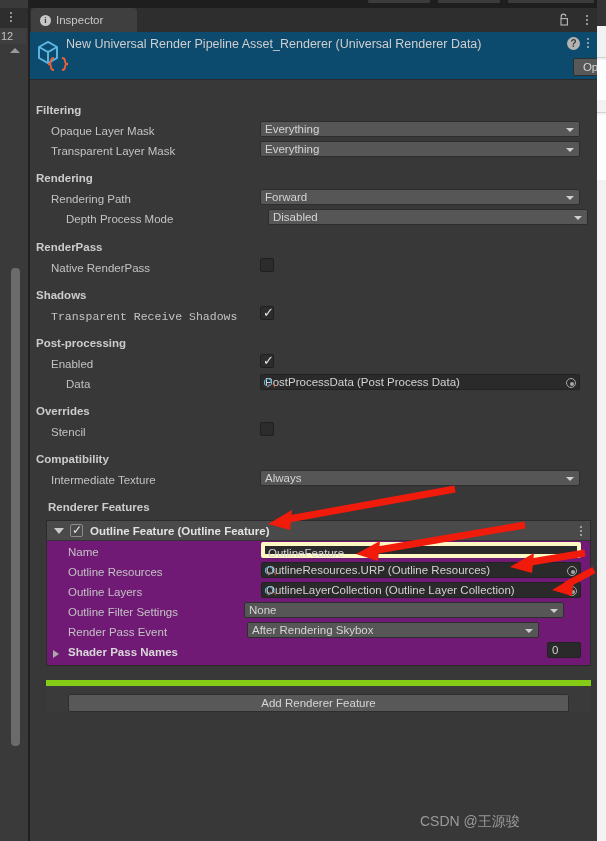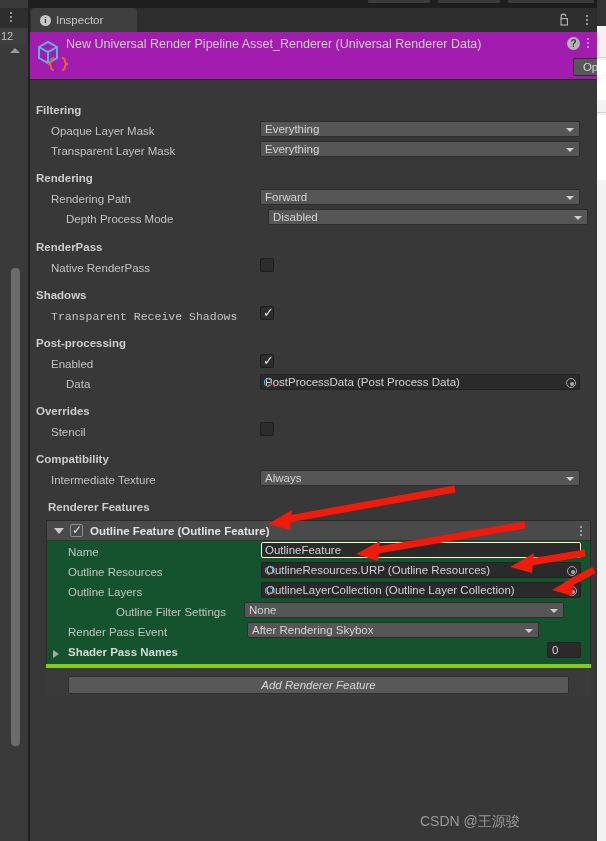--- a/index.html
+++ b/index.html
@@ -48,21 +48,21 @@
   .tab-label { color: #c8c8c8; font-size: 11.5px; }
   .info-icon { width: 11px; height: 11px; border-radius: 50%; background: #c8c8c8;
                color: #3f3f3f; font-size: 8.5px; font-weight: bold; line-height: 11px;
                text-align: center; font-family: "Liberation Serif", serif; }
   .lock-icon { position: absolute; right: 27px; top: 5px; width: 11px; height: 13px; }
   .kebab { display: flex; flex-direction: column; align-items: center; gap: 2px; }
   .kebab i { width: 2px; height: 2px; background: #b9b9b9; border-radius: 50%; display: block; }
   .tab-kebab { position: absolute; right: 9px; top: 7px; }
 
   
-  .objhead { position: absolute; left: 0; top: 24px; width: 567px; height: 48px; background: #a21caf;
+  .objhead { position: absolute; left: 0; top: 24px; width: 567px; height: 48px; background: #0c4a6e;
              border-bottom: 1px solid #2a2a2a; }
   .obj-icon { position: absolute; left: 4px; top: 6px; width: 34px; height: 36px; }
   .obj-title { position: absolute; left: 36px; top: 5px; width: 500px; color: #cfcfcf; font-size: 12.5px; }
   .help-icon { position: absolute; left: 537px; top: 5px; width: 13px; height: 13px; border-radius: 50%;
                background: #b4b4b4; color: #3c3c3c; font-size: 10px; font-weight: bold; line-height: 13px;
                text-align: center; }
   .head-kebab { position: absolute; left: 557px; top: 6px; }
   .open-btn { position: absolute; left: 543px; top: 26px; width: 48px; height: 18px; background: #585858;
               border: 1px solid #2e2e2e; border-radius: 2px; color: #d6d6d6; font-size: 11.5px;
               line-height: 16px; text-align: center; }
@@ -85,47 +85,47 @@
               color: #e6e6e6; font-size: 13px; line-height: 18px; }
 
   .objfield { position: absolute; height: 16px; background: #2a2a2a; border: 1px solid #222222;
               border-radius: 2px; color: #d2d2d2; font-size: 11.5px; line-height: 14px; padding-left: 4px; }
   .of-icon { position: absolute; left: 2px; top: 2px; width: 12px; height: 12px; }
   .of-target { position: absolute; right: 3px; top: 3px; width: 10px; height: 10px; border-radius: 50%;
                border: 1px solid #a8a8a8; }
   .of-target::after { content: ""; position: absolute; left: 3px; top: 3px; width: 4px; height: 4px;
                border-radius: 50%; background: #a8a8a8; }
 
-  .textfield { position: absolute; height: 16px; background: #2a2a2a; border: 1px solid #fef9c3;
+  .textfield { position: absolute; height: 16px; background: #2a2a2a; border: 4px solid #fef9c3;
                border-radius: 2px; color: #d2d2d2; font-size: 11.5px; line-height: 14px; padding-left: 3px; }
 
   
   .rf-block { position: absolute; left: 16px; top: 440px; width: 545px; background: #404040;
               border: 1px solid #2b2b2b; }
   .rf-header { position: relative; height: 20px; background: #4a4a4a; border-bottom: 1px solid #333333;
                display: flex; align-items: center; }
   .rf-fold { width: 0; height: 0; margin-left: 7px; border-left: 5px solid transparent;
              border-right: 5px solid transparent; border-top: 6px solid #c9c9c9; }
   .rf-check { position: relative; width: 13px; height: 13px; background: #4a4a4a; border: 1px solid #8d8d8d;
               border-radius: 2px; margin-left: 6px; }
   .rf-check::after { content: "\2713"; position: absolute; left: 1px; top: -4px; color: #e8e8e8;
               font-size: 12px; line-height: 18px; }
   .rf-title { color: #e2e2e2; font-size: 11.5px; font-weight: bold; margin-left: 7px; }
   .rf-kebab { position: absolute; right: 8px; top: 5px; }
-  .rf-rows { position: relative; height: 124px; background: #14532d; }
+  .rf-rows { position: relative; height: 124px; background: #701a75; }
   .rf-label { position: absolute; left: 21px; color: #c3c3c3; font-size: 11.5px; }
   .rf-foldarrow { position: absolute; left: 6px; width: 0; height: 0;
              border-top: 4.5px solid transparent; border-bottom: 4.5px solid transparent;
              border-left: 6px solid #a9a9a9; }
 
   .numfield { position: absolute; height: 16px; background: #2a2a2a; border: 1px solid #222222;
               border-radius: 2px; color: #d2d2d2; font-size: 11.5px; line-height: 14px; padding-left: 4px; }
 
-  .addbtn-area { position: absolute; left: 16px; top: 584px; width: 545px; height: 32px;
-                 background: #3a3a3a; border-top: 4px solid #84cc16; font-style: italic; }
+  .addbtn-area { position: absolute; left: 16px; top: 600px; width: 545px; height: 32px;
+                 background: #3a3a3a; border-top: 6px solid #84cc16; }
   .addbtn { position: absolute; left: 22px; top: 8px; width: 501px; height: 18px; background: #585858;
             border: 1px solid #2e2e2e; border-radius: 2px; color: #d6d6d6; font-size: 11.5px;
             line-height: 16px; text-align: center; }
 
   .watermark { position: absolute; left: 420px; top: 813px; color: #9a9a9a; font-size: 14px; }
 
   .arrows { position: absolute; left: 0; top: 0; width: 606px; height: 841px; pointer-events: none; }
 </style>
 </head>
 <body>
@@ -281,21 +281,21 @@
           <div class="objfield" style="left:214px; top:41px; width:320px;">
             <svg class="of-icon" viewBox="0 0 12 12">
               <path d="M1.5 3.5 L5 1.5 L8.5 3.5 L8.5 7.5 L5 9.5 L1.5 7.5 Z" fill="none" stroke="#5ab4e0" stroke-width="1"></path>
               <path d="M7 7 q-1.5 0 -1.5 1.5 q0 1.5 -1.5 1.5" fill="none" stroke="#e8613a" stroke-width="0.9"></path>
               <path d="M9.5 7 q1.5 0 1.5 1.5 q0 1.5 1 1.5" fill="none" stroke="#e8613a" stroke-width="0.9"></path>
             </svg>
             <span>OutlineLayerCollection (Outline Layer Collection)</span>
             <span class="of-target"></span>
           </div>
 
-          <div class="rf-label" style="top:65px;margin-left:48px;">Outline Filter Settings</div>
+          <div class="rf-label" style="top:65px;">Outline Filter Settings</div>
           <div class="dropdown" style="left:197px; top:61px; width:320px;">
             <span>None</span>
             <span class="dd-arrow"></span>
           </div>
 
           <div class="rf-label" style="top:85px;">Render Pass Event</div>
           <div class="dropdown" style="left:200px; top:81px; width:292px;">
             <span>After Rendering Skybox</span>
             <span class="dd-arrow"></span>
           </div>

